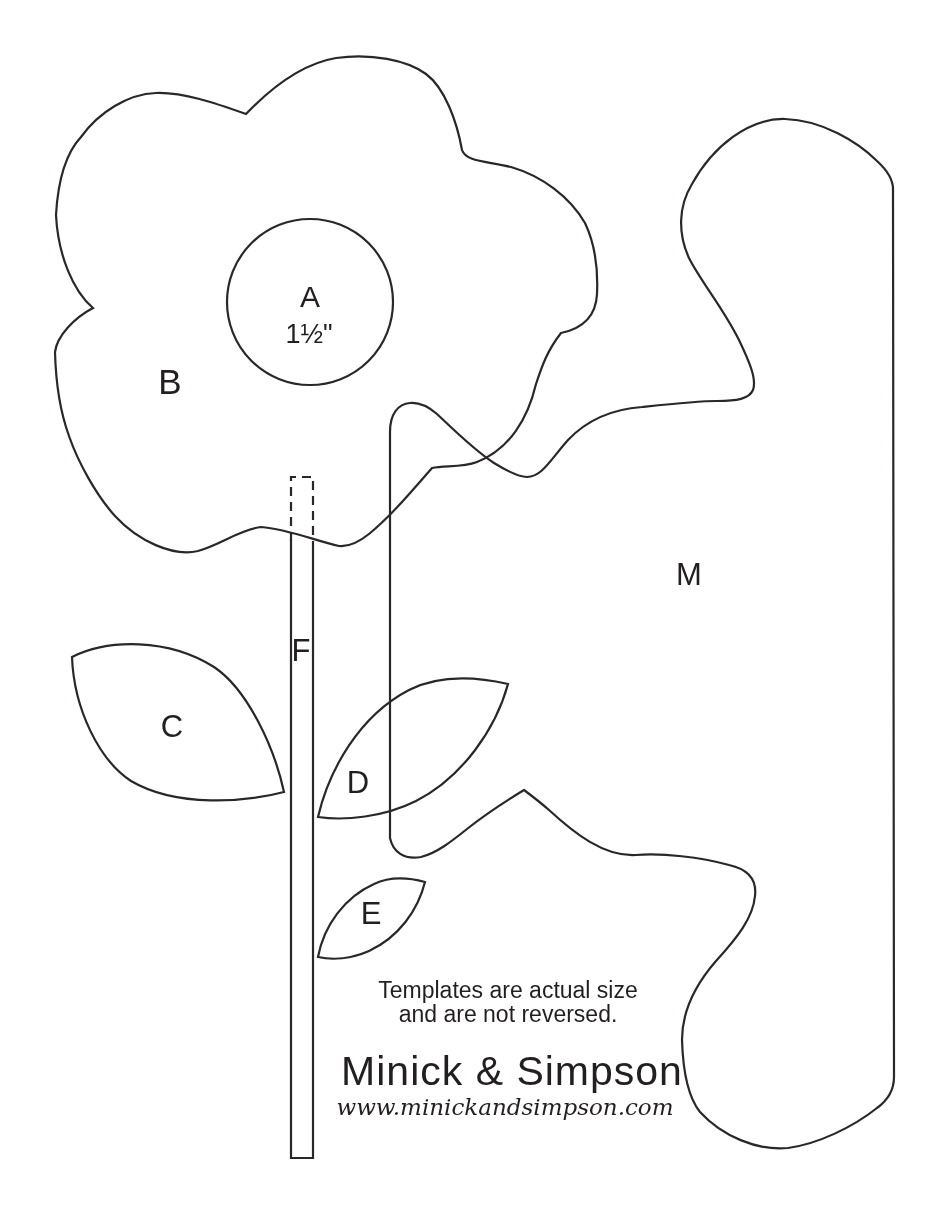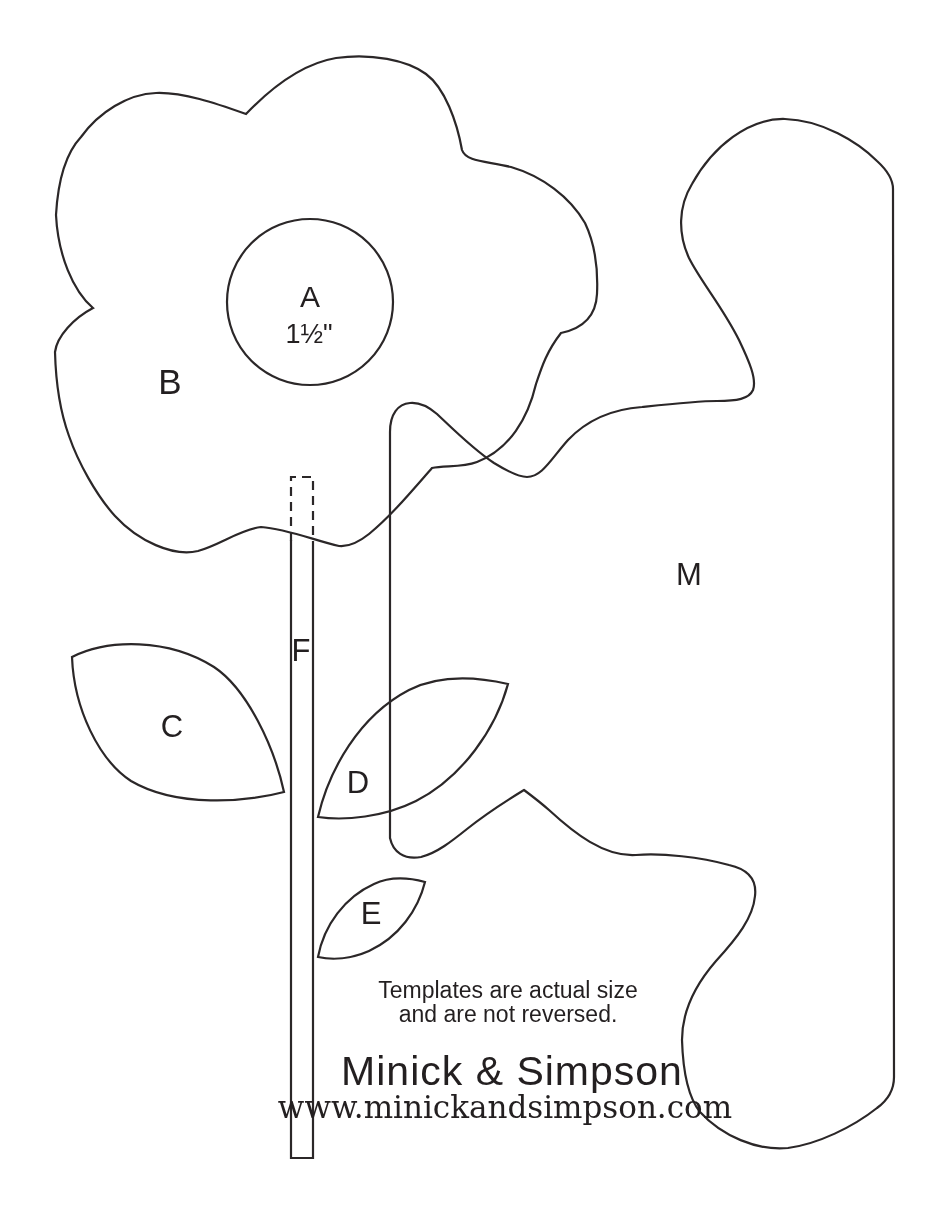--- a/index.html
+++ b/index.html
@@ -32,22 +32,23 @@
   .caption-1 { left: 508px; top: 990px;  font-size: 23px; }
   .caption-2 { left: 508px; top: 1014px; font-size: 23px; }
   .brand-name {
     left: 512px; top: 1071px;
     font-size: 41px;
     font-family: Liberation Sans, sans-serif;
     letter-spacing: 1px;
   }
   .brand-url {
     left: 505px; top: 1107px;
-    font-size: 31px;
+    font-size: 23px;
     font-family: "DejaVu Serif", serif;
+    font-style: italic;
   }
 </style>
 </head>
 <body>
 
 <div class="page">
 
   <svg class="canvas-svg" width="950" height="1230" viewBox="0 0 950 1230">
     <g fill="none" stroke-width="2.2" stroke-linecap="round">
 

